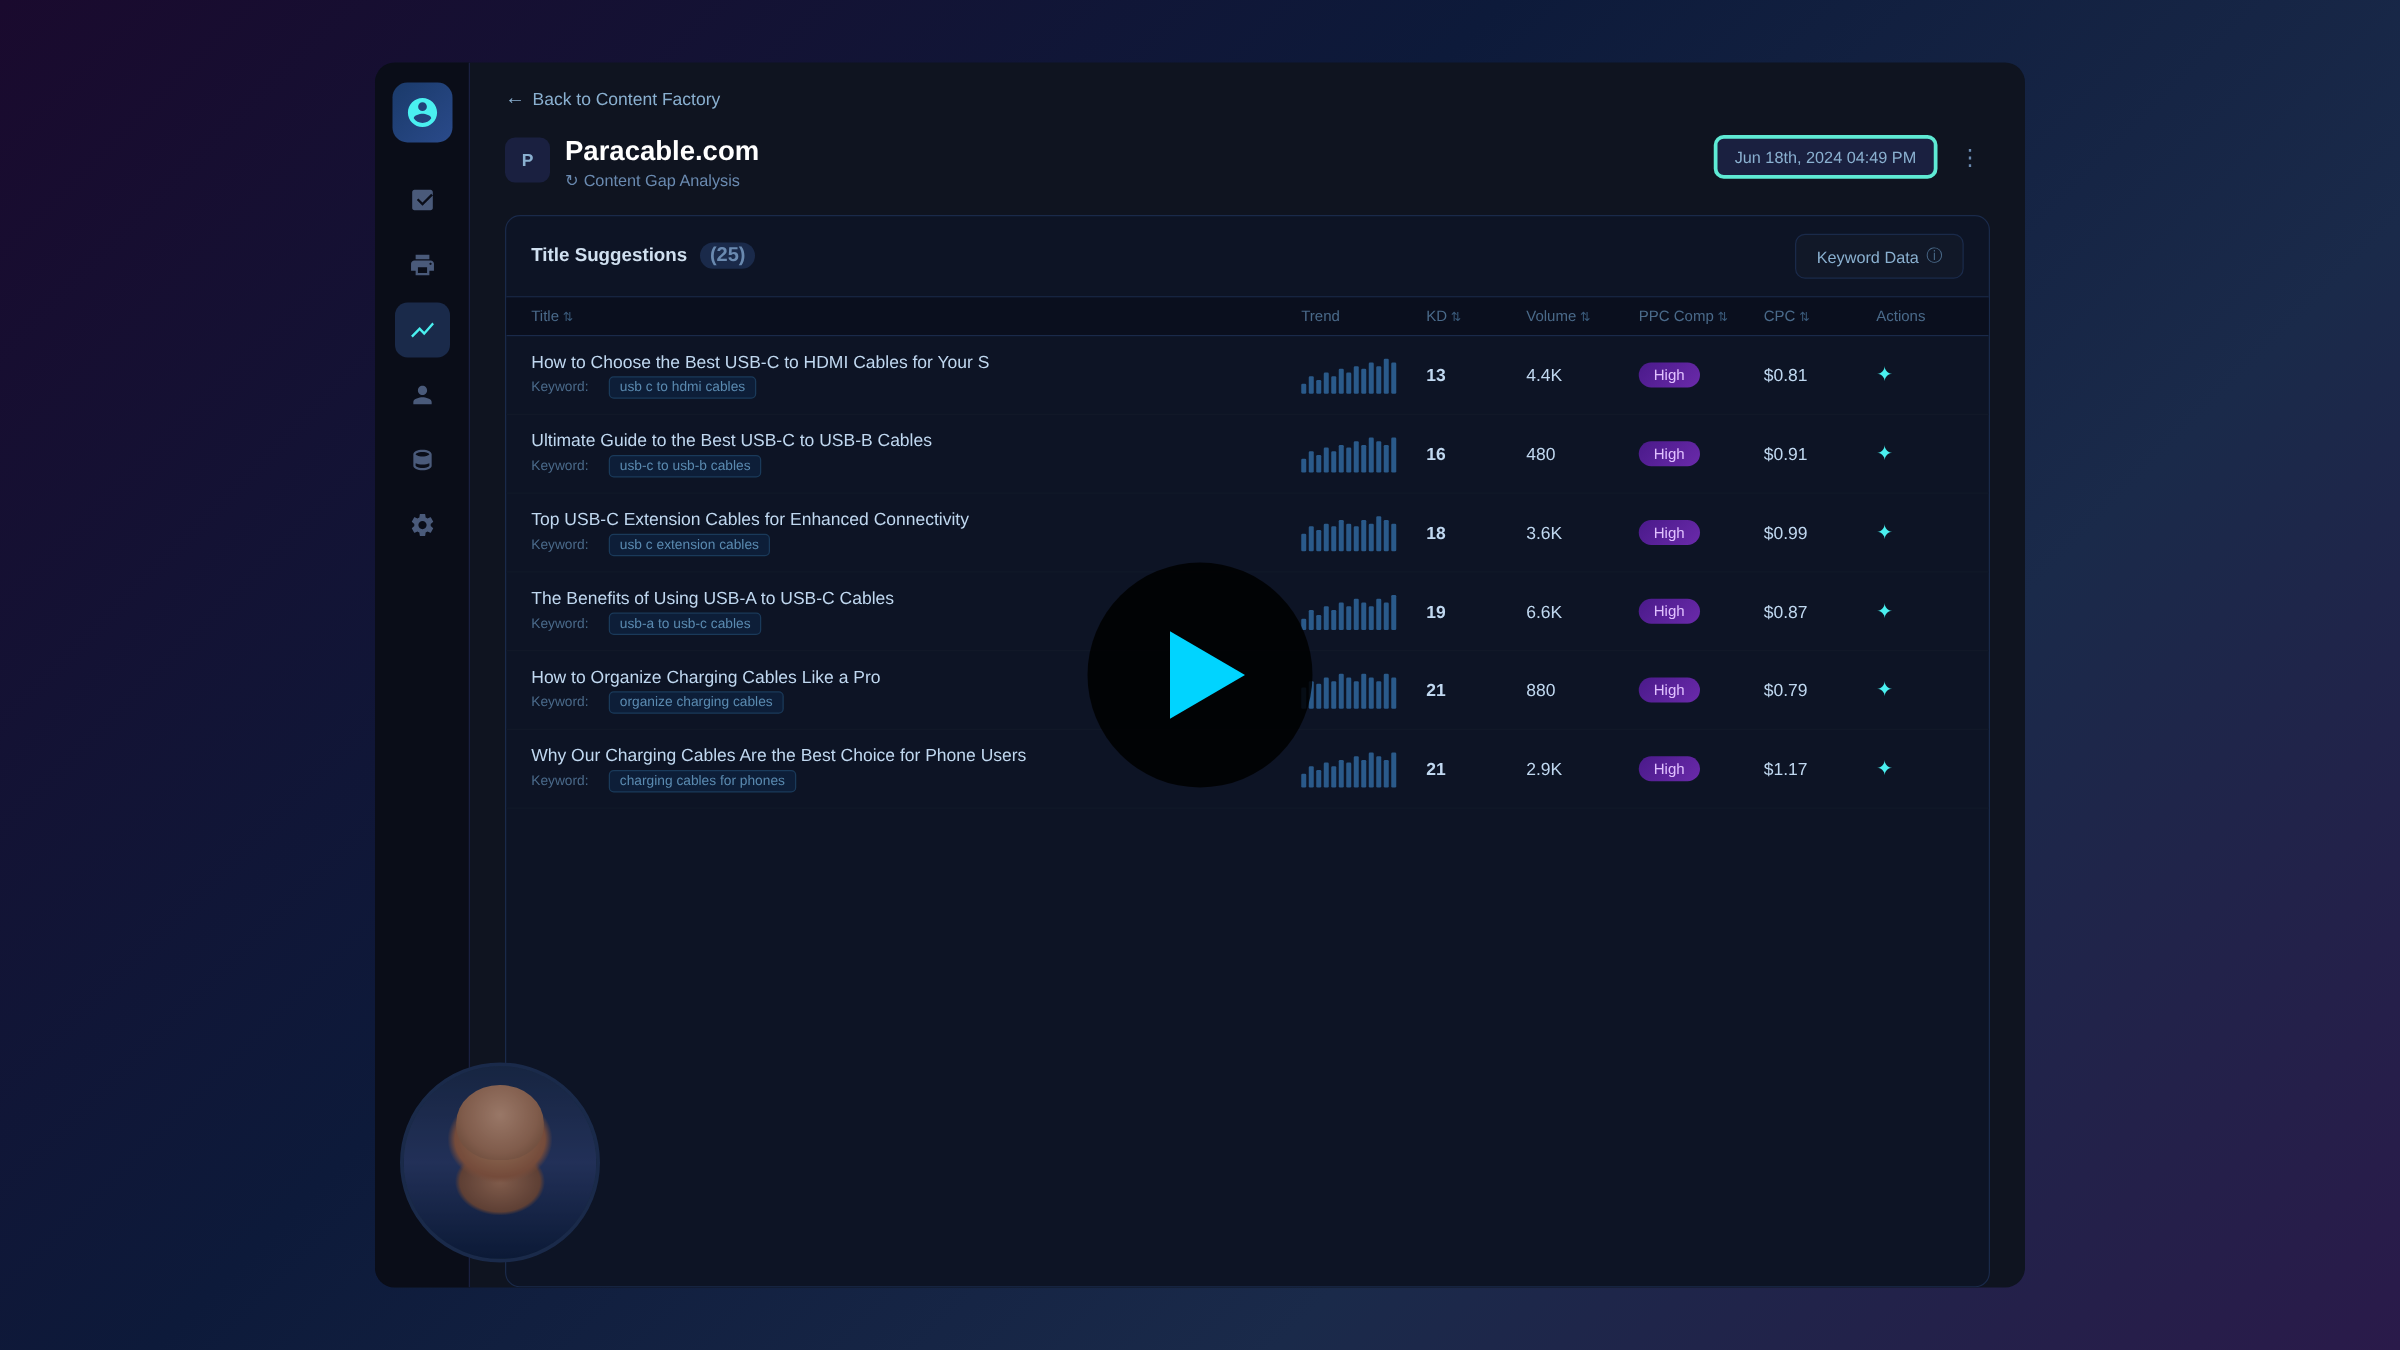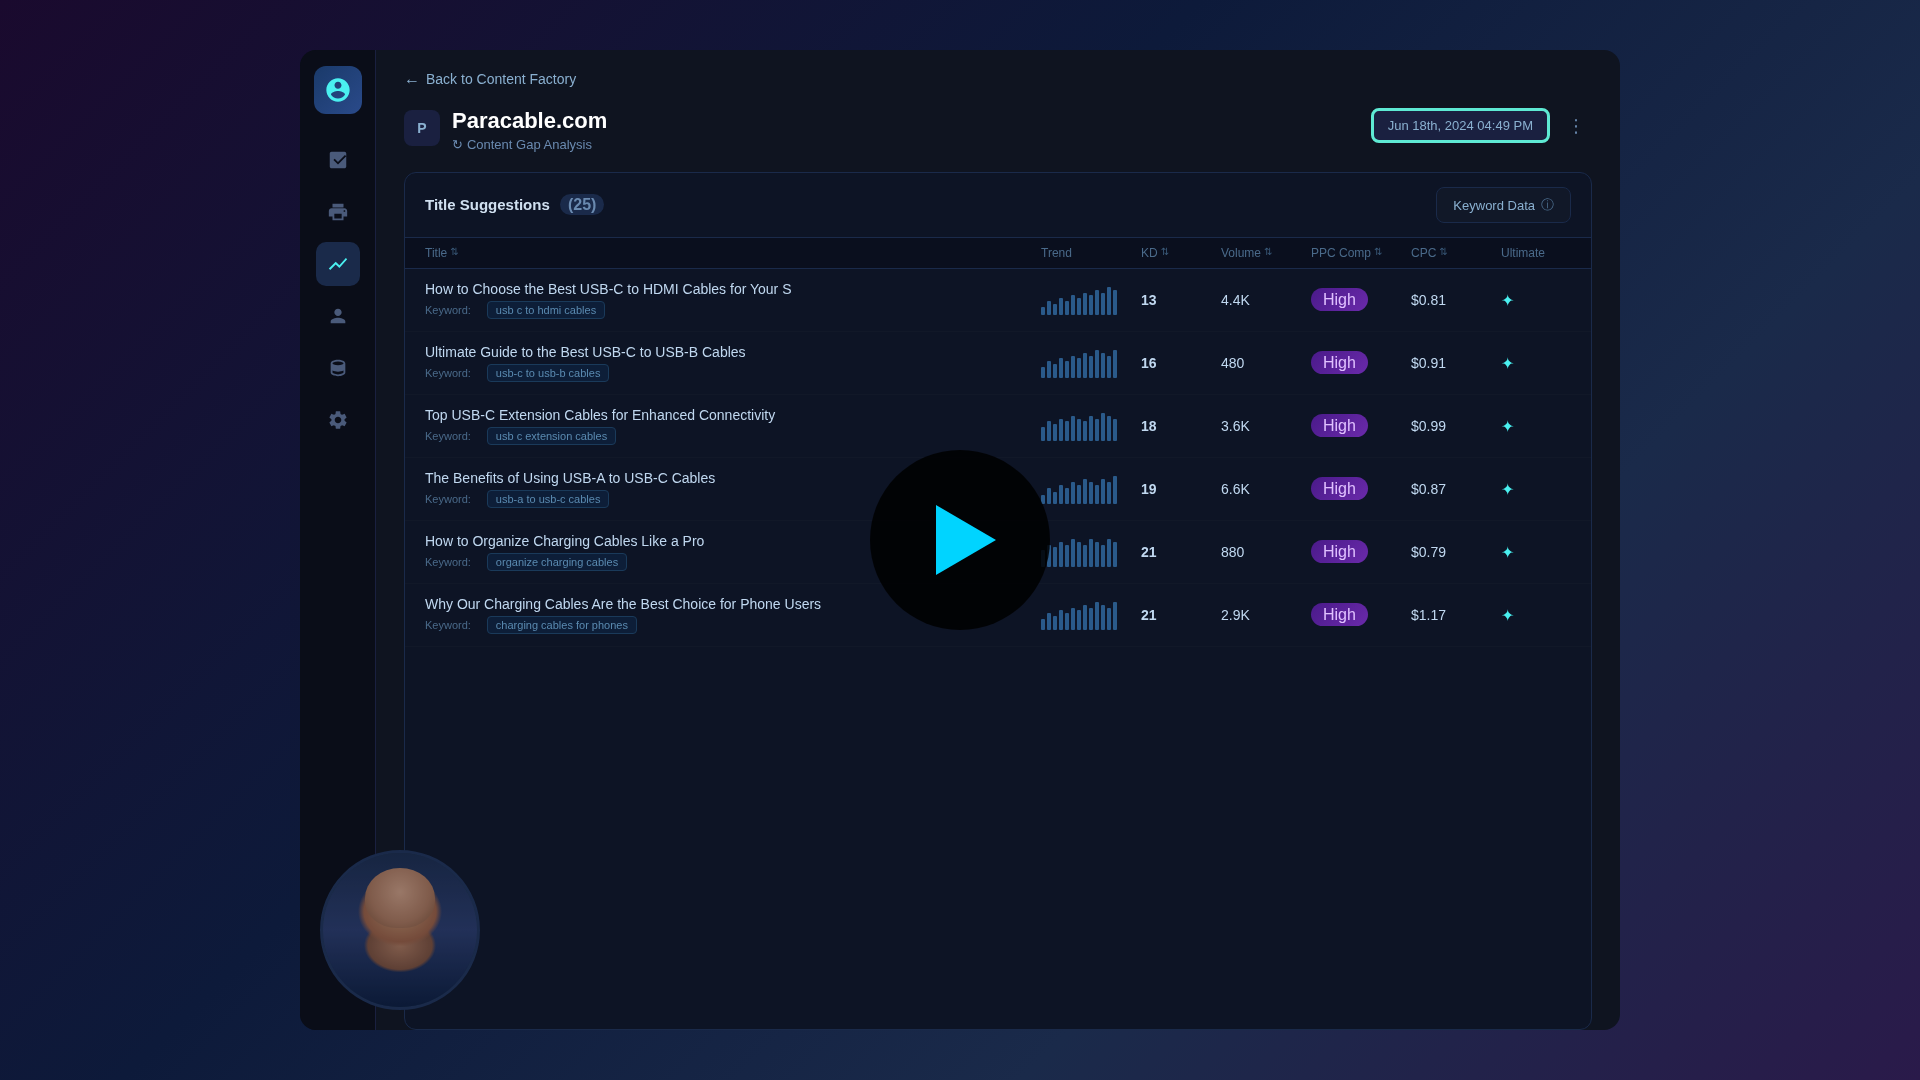--- a/index.html
+++ b/index.html
@@ -225,21 +225,21 @@
       grid-template-columns: 1fr 100px 80px 90px 100px 90px 70px;
       padding: 8px 20px;
       border-bottom: 1px solid #1a2a4a;
       background: #0a0f1e;
     }
 
     .col-header {
       font-size: 12px;
       color: #4a6a8a;
       display: flex;
-      align-items: flex-start;
+      align-items: flex-end;
       gap: 3px;
     }
 
     .col-header .sort-icon {
       font-size: 10px;
       color: #3a5a7a;
     }
 
     
     .table-row {
@@ -302,21 +302,21 @@
 
     .volume-value {
       font-size: 14px;
       color: #c0d8f0;
     }
 
     .ppc-badge {
       background: linear-gradient(135deg, #4a1a8a, #6a2aaa);
       border-radius: 20px;
       padding: 3px 12px;
-      font-size: 16px;
+      font-size: 12px;
       color: #e0c0ff;
       font-weight: 500;
       margin-top: 24px;
     }
 
     .cpc-value {
       font-size: 14px;
       color: #c0d8f0;
     }
 
@@ -504,21 +504,21 @@
         </div>
         <div class="col-header">
           <span>PPC Comp</span>
           <span class="sort-icon">⇅</span>
         </div>
         <div class="col-header">
           <span>CPC</span>
           <span class="sort-icon">⇅</span>
         </div>
         <div class="col-header">
-          <span>Ultimate</span>
+          <span>Actions</span>
         </div>
       </div>
 
       <div id="table-body">
           <div class="table-row">
     <div class="row-title-cell">
       <div class="row-title">How to Choose the Best USB-C to HDMI Cables for Your S</div>
       <div class="keyword-label">
         <span class="kw-text">Keyword:</span>
         <span class="kw-badge">usb c to hdmi cables</span>

